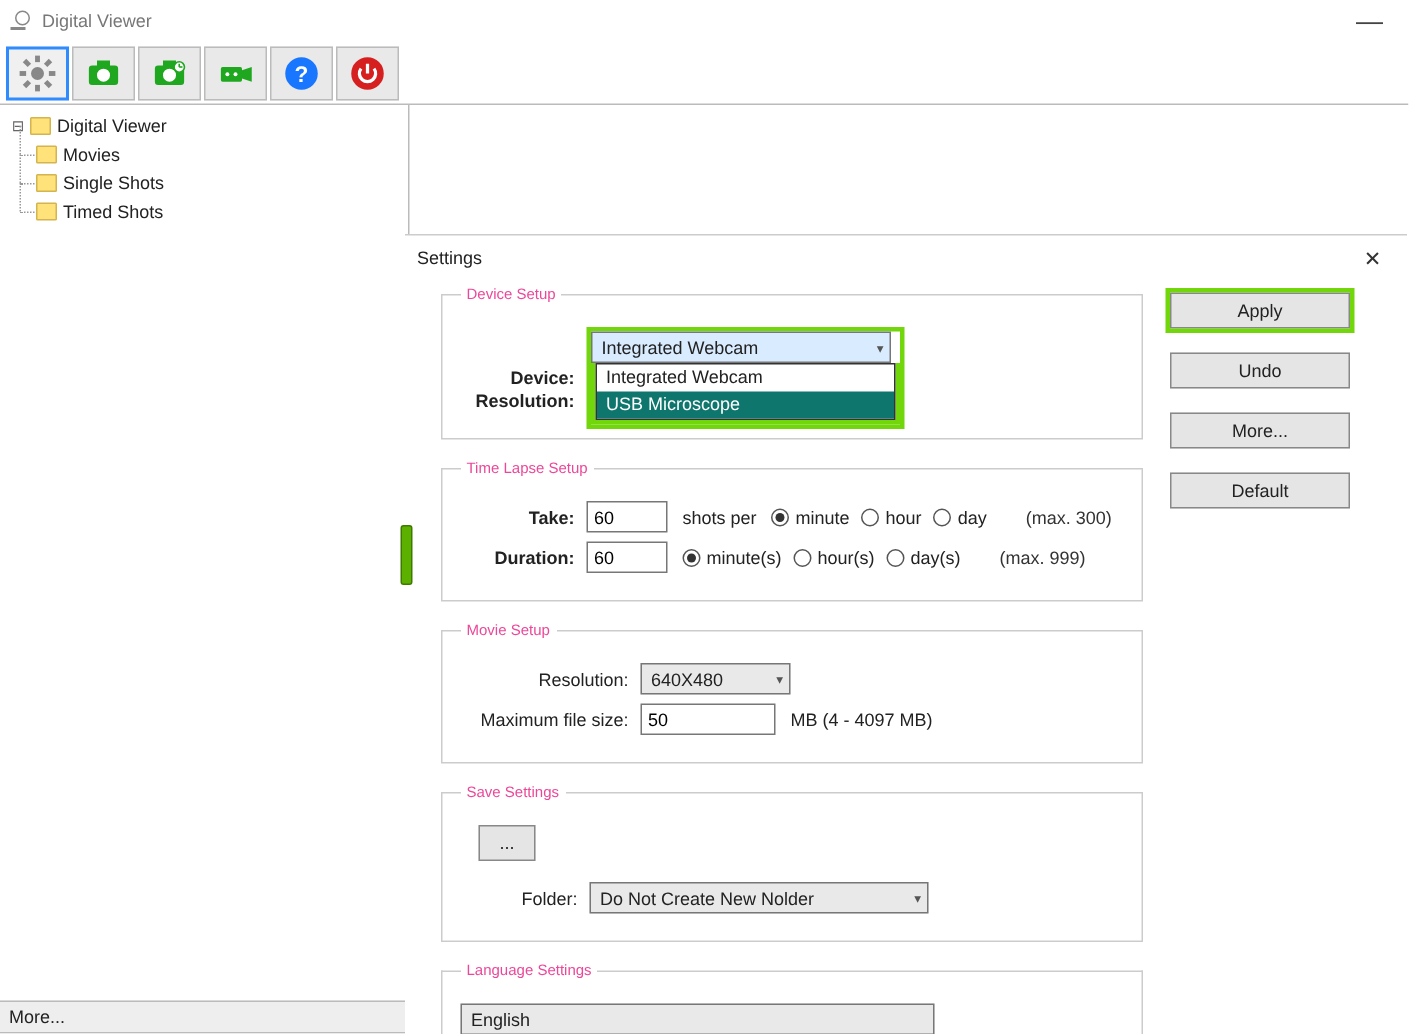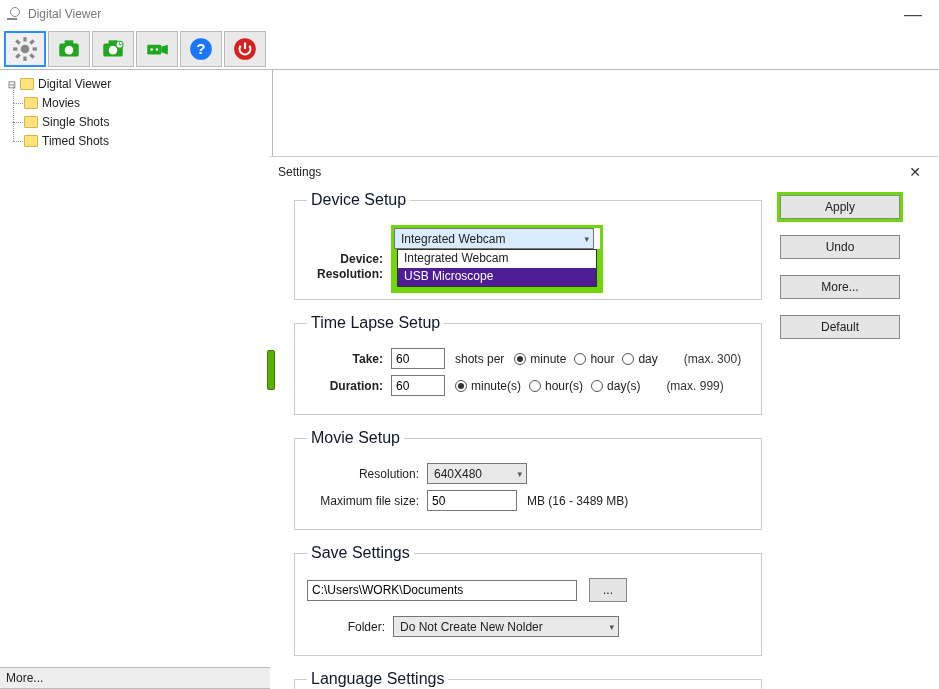--- a/index.html
+++ b/index.html
@@ -37,42 +37,42 @@
 .settings-head { height: 30px; display: flex; align-items: center; padding: 0 8px; }
 .settings-head .stitle { font-size: 12px; }
 .settings-head .sp { flex: 1; }
 .settings-head .close { font-size: 14px; color: #333; width: 30px; text-align:center; cursor: pointer; }
 
 .settings-body { display: flex; padding: 4px 0 0 0; height: calc(100% - 30px); }
 .settings-left { width: 510px; padding: 0 18px 0 24px; }
 .settings-right { width: 150px; padding: 4px 0 0 0; display: flex; flex-direction: column; gap: 16px; align-items:flex-start; }
 
 fieldset { border: 1px solid #ccc; margin: 0 0 14px 0; padding: 10px 12px 12px 12px; }
-legend { font-size: 16px; padding: 0 4px; color: #0f172a; }
+legend { font-size: 10px; padding: 0 4px; color: #ec4899; }
 .row { display: flex; align-items: center; margin: 6px 0; }
 .lbl { text-align: right; padding-right: 8px; }
 .lbl70 { width: 84px; font-weight: bold; }
 .lbl96 { width: 120px; }
 input[type=text].box, .combo, .pathbox { border: 1px solid #777; background: #fff; height: 21px; font-size: 12px; padding: 1px 4px; }
 input[type=text].numbox { width: 54px; }
 .combo { display: inline-flex; align-items: center; justify-content: space-between; padding: 0 4px 0 6px; background: #e9e9e9; }
 .combo.open { background: #d9ebff; }
 .combo .chev { font-size: 9px; color: #555; }
 .radio { display:inline-flex; align-items:center; margin-right: 8px;}
 .radio .dot{ width:12px; height:12px; border:1px solid #555; border-radius:50%; margin-right:4px; display:flex; align-items:center; justify-content:center;}
 .radio .dot .inner{ width:6px; height:6px; border-radius:50%; background:#333;}
 .hint { color: #333; margin-left: 18px; }
 .btn { width: 120px; height: 24px; border: 1px solid #888; background: #e5e5e5; text-align:center; line-height:22px; font-size: 12px; }
 .btn-hi { outline: 3px solid #71d60a; }
 
 .device-hi { border: 3px solid #71d60a; display:inline-block; padding:0; position: relative; }
 .device-hi .combo { width: 200px; background:#d9ebff; }
 .device-drop { border:1px solid #333; width:200px; background:#fff; position:absolute; left:0; top:21px;}
 .device-drop .opt { height:18px; padding:1px 6px; font-size:12px;}
-.device-drop .opt.sel { background:#4c1d95; color:#fff; }
+.device-drop .opt.sel { background:#0f766e; color:#fff; }
 .device-drop-wrap { background:#71d60a; padding:0 3px 3px 3px;}
 .pathbox { width: 270px; }
 .browse { width:38px; height:24px; border:1px solid #888; background:#e5e5e5; margin-left:12px; text-align:center; line-height:22px;}
 .splitter { position:absolute; left: 267px; top: 350px; width: 8px; height: 40px; background:#5cb000; border:1px solid #3f7a00; border-radius:2px; z-index:6;}
 
 
 .msicon { position: relative; }
 .msicon::before{ content:""; position:absolute; width:8px;height:8px; border:1.5px solid #888; border-radius:50%; left:4px; top:1px;}
 .msicon::after{ content:""; position:absolute; width:10px;height:2px; background:#888; left:1px; top:12px;}
 </style>
@@ -260,28 +260,27 @@
         <div class="row">
           <span class="lbl lbl96">Resolution:</span>
           <div class="combo" style="width:100px">
             <span>640X480</span>
             <span class="chev">▾</span>
           </div>
         </div>
         <div class="row">
           <span class="lbl lbl96">Maximum file size:</span>
           <input type="text" class="box" style="width: 90px;" value="50">
-          <span style="margin-left:10px">MB (16 - 3489 MB)</span>
+          <span style="margin-left:10px">MB (4 - 4097 MB)</span>
         </div>
       </fieldset>
 
       <fieldset>
         <legend>Save Settings</legend>
         <div class="row">
-          <input type="text" class="box pathbox" value="C:\Users\WORK\Documents" style="">
           <div class="browse"><span>...</span></div>
         </div>
         <div class="row" style="margin-top:14px">
           <span class="lbl" style="width:86px">Folder:</span>
           <div class="combo" style="width:226px">
             <span>Do Not Create New Nolder</span>
             <span class="chev">▾</span>
           </div>
         </div>
       </fieldset>

